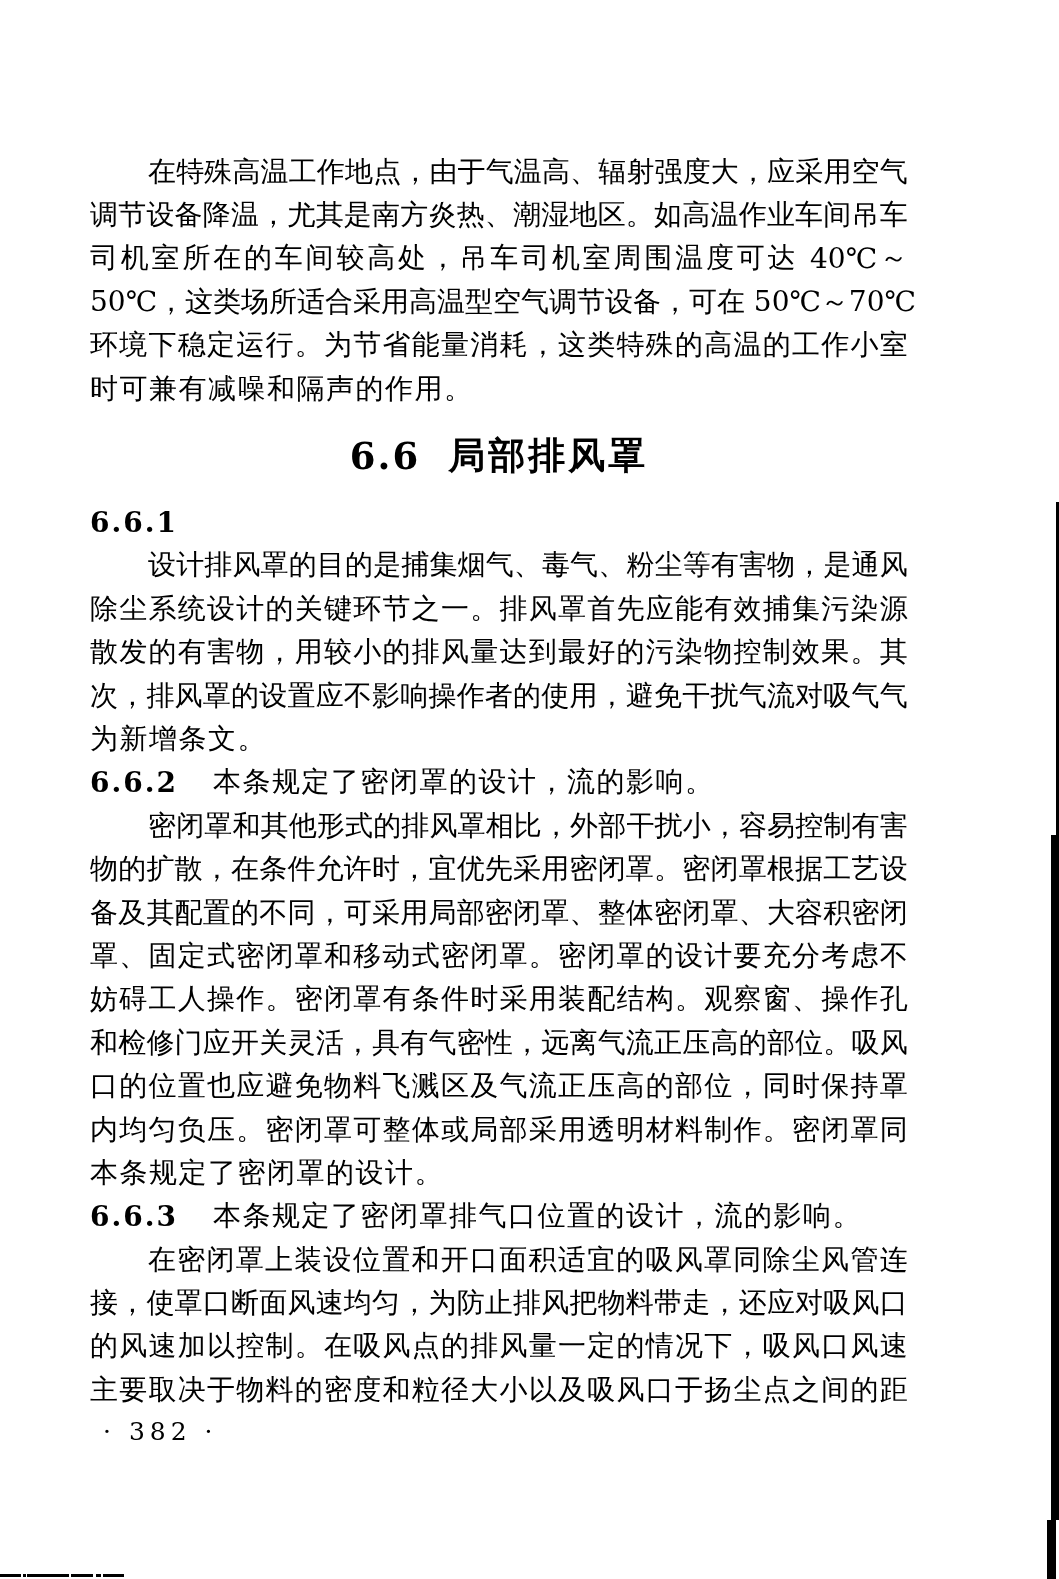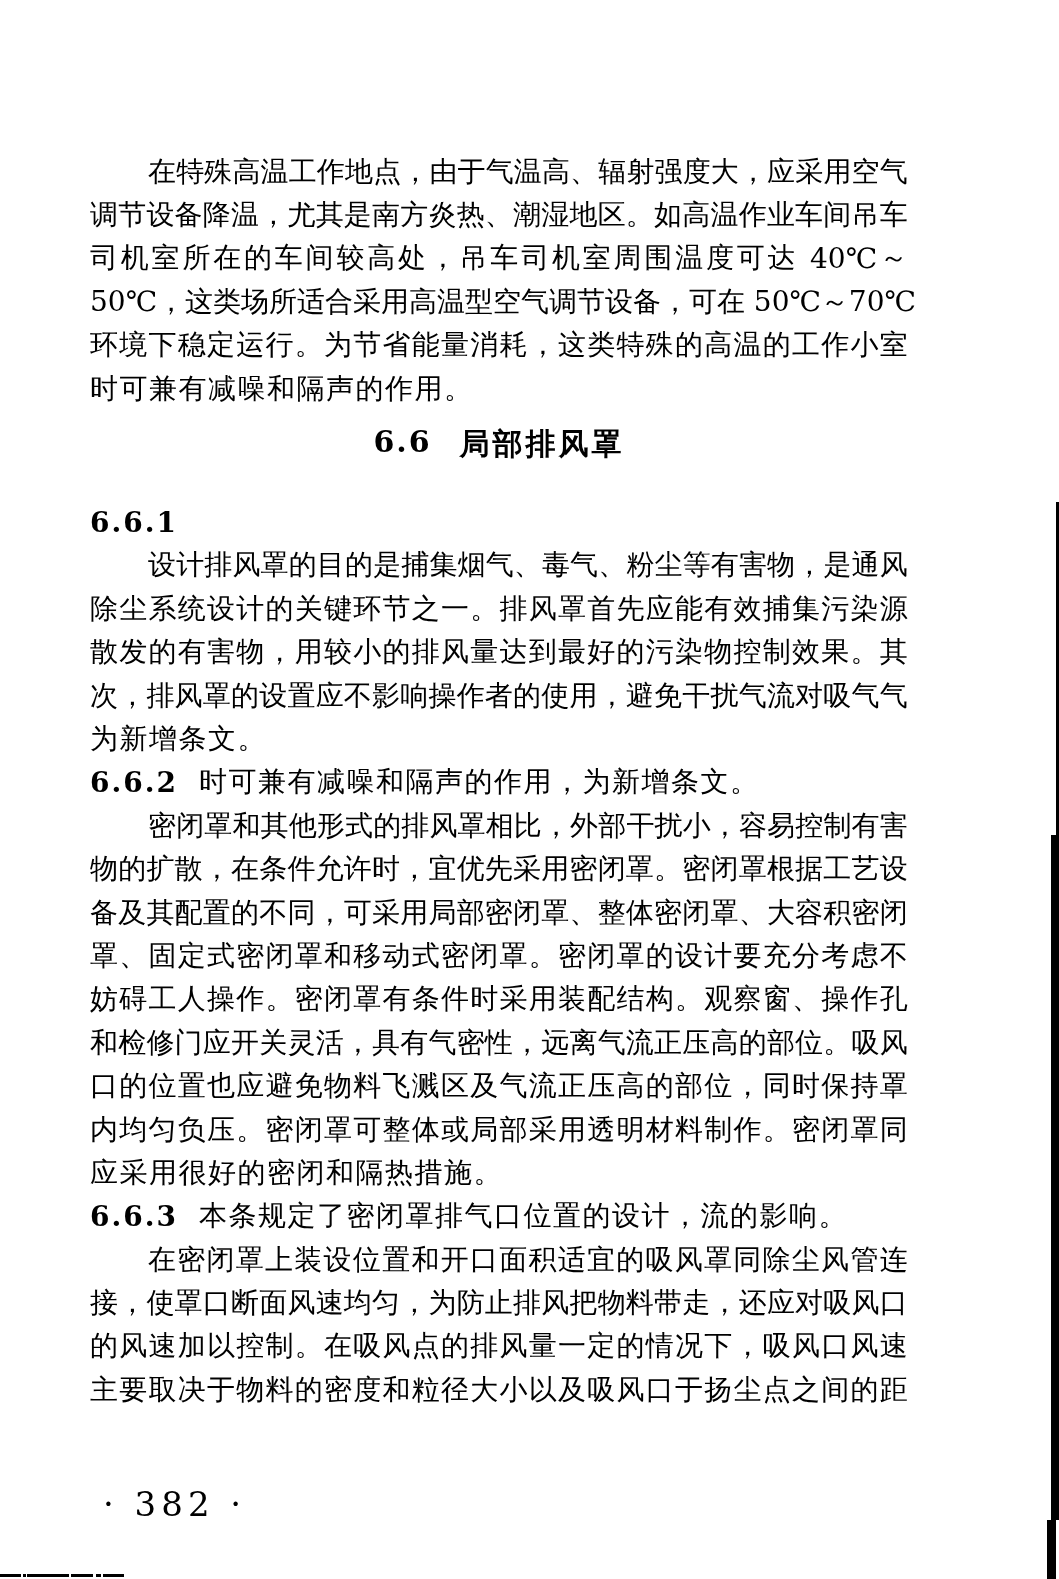--- a/index.html
+++ b/index.html
@@ -11,31 +11,31 @@
   .page { position:absolute; inset:0; background:#fff; }
   .content { position:absolute; left:90px; top:150px; width:818px; }
   .line {
     height:43.4px; font-size:28px; display:flex; align-items:center;
     white-space:pre; overflow:visible;
   }
   .line span { white-space:pre; }
   .line.justify { justify-content:space-between; }
   .line.first { padding-left:58px; }
   .line.plain { letter-spacing:1.5px; }
-  .line.clause { gap:21px; }
+  .line.clause { gap:35px; }
   .line.clause b { font-weight:700; letter-spacing:2px; }
   .plainspan { letter-spacing:1.5px; }
   .heading-row {
-    height:64px; margin:14px 0 12px 0; display:flex; 
-    justify-content:center; font-weight:700; font-size:30px;
+    height:64px; margin:14px 0 12px 0; display:flex; align-items:center;
+    justify-content:center; font-weight:700; font-size:37px;
   }
   .hnum { margin-right:28px; letter-spacing:2px; }
   .htitle { font-family:Liberation Sans, sans-serif; letter-spacing:3px; }
   .footer {
-    position:absolute; left:103px; top:1484px; font-size:34px; letter-spacing:5px;
+    position:absolute; left:103px; top:1417px; font-size:25px; letter-spacing:5px;
   }
   
   .artifact { position:absolute; background:#000; }
   .bar-thin   { left:1056px; top:502px;  width:2.5px; height:333px; }
   .bar-thick  { left:1051px; top:835px;  width:8px;   height:685px; }
   .bar-bottom { left:1047px; top:1520px; width:9px;   height:59px; }
   .dash { top:1574px; height:3px; }
   .d1 { left:0px;   width:21px; }
   .d2 { left:23px;  width:2.5px; }
   .d3 { left:27px;  width:42px; }
@@ -58,30 +58,30 @@
       <div class="heading-row">
         <span class="hnum">6.6</span>
         <span class="htitle">局部排风罩</span>
       </div>
       <div class="line clause"><b>6.6.1</b></div>
       <div class="line justify first"><span>设</span><span>计</span><span>排</span><span>风</span><span>罩</span><span>的</span><span>目</span><span>的</span><span>是</span><span>捕</span><span>集</span><span>烟</span><span>气</span><span>、</span><span>毒</span><span>气</span><span>、</span><span>粉</span><span>尘</span><span>等</span><span>有</span><span>害</span><span>物</span><span>，</span><span>是</span><span>通</span><span>风</span></div>
       <div class="line justify"><span>除</span><span>尘</span><span>系</span><span>统</span><span>设</span><span>计</span><span>的</span><span>关</span><span>键</span><span>环</span><span>节</span><span>之</span><span>一</span><span>。</span><span>排</span><span>风</span><span>罩</span><span>首</span><span>先</span><span>应</span><span>能</span><span>有</span><span>效</span><span>捕</span><span>集</span><span>污</span><span>染</span><span>源</span></div>
       <div class="line justify"><span>散</span><span>发</span><span>的</span><span>有</span><span>害</span><span>物</span><span>，</span><span>用</span><span>较</span><span>小</span><span>的</span><span>排</span><span>风</span><span>量</span><span>达</span><span>到</span><span>最</span><span>好</span><span>的</span><span>污</span><span>染</span><span>物</span><span>控</span><span>制</span><span>效</span><span>果</span><span>。</span><span>其</span></div>
       <div class="line justify"><span>次</span><span>，</span><span>排</span><span>风</span><span>罩</span><span>的</span><span>设</span><span>置</span><span>应</span><span>不</span><span>影</span><span>响</span><span>操</span><span>作</span><span>者</span><span>的</span><span>使</span><span>用</span><span>，</span><span>避</span><span>免</span><span>干</span><span>扰</span><span>气</span><span>流</span><span>对</span><span>吸</span><span>气</span><span>气</span></div>
       <div class="line plain">为新增条文。</div>
-      <div class="line clause"><b>6.6.2</b><span class="plainspan">时可兼有减噪和隔声的作用，为新增条文。</span></div>
+      <div class="line clause"><b>6.6.2</b><span class="plainspan">本条规定了密闭罩的设计，流的影响。</span></div>
       <div class="line justify first"><span>密</span><span>闭</span><span>罩</span><span>和</span><span>其</span><span>他</span><span>形</span><span>式</span><span>的</span><span>排</span><span>风</span><span>罩</span><span>相</span><span>比</span><span>，</span><span>外</span><span>部</span><span>干</span><span>扰</span><span>小</span><span>，</span><span>容</span><span>易</span><span>控</span><span>制</span><span>有</span><span>害</span></div>
       <div class="line justify"><span>物</span><span>的</span><span>扩</span><span>散</span><span>，</span><span>在</span><span>条</span><span>件</span><span>允</span><span>许</span><span>时</span><span>，</span><span>宜</span><span>优</span><span>先</span><span>采</span><span>用</span><span>密</span><span>闭</span><span>罩</span><span>。</span><span>密</span><span>闭</span><span>罩</span><span>根</span><span>据</span><span>工</span><span>艺</span><span>设</span></div>
       <div class="line justify"><span>备</span><span>及</span><span>其</span><span>配</span><span>置</span><span>的</span><span>不</span><span>同</span><span>，</span><span>可</span><span>采</span><span>用</span><span>局</span><span>部</span><span>密</span><span>闭</span><span>罩</span><span>、</span><span>整</span><span>体</span><span>密</span><span>闭</span><span>罩</span><span>、</span><span>大</span><span>容</span><span>积</span><span>密</span><span>闭</span></div>
       <div class="line justify"><span>罩</span><span>、</span><span>固</span><span>定</span><span>式</span><span>密</span><span>闭</span><span>罩</span><span>和</span><span>移</span><span>动</span><span>式</span><span>密</span><span>闭</span><span>罩</span><span>。</span><span>密</span><span>闭</span><span>罩</span><span>的</span><span>设</span><span>计</span><span>要</span><span>充</span><span>分</span><span>考</span><span>虑</span><span>不</span></div>
       <div class="line justify"><span>妨</span><span>碍</span><span>工</span><span>人</span><span>操</span><span>作</span><span>。</span><span>密</span><span>闭</span><span>罩</span><span>有</span><span>条</span><span>件</span><span>时</span><span>采</span><span>用</span><span>装</span><span>配</span><span>结</span><span>构</span><span>。</span><span>观</span><span>察</span><span>窗</span><span>、</span><span>操</span><span>作</span><span>孔</span></div>
       <div class="line justify"><span>和</span><span>检</span><span>修</span><span>门</span><span>应</span><span>开</span><span>关</span><span>灵</span><span>活</span><span>，</span><span>具</span><span>有</span><span>气</span><span>密</span><span>性</span><span>，</span><span>远</span><span>离</span><span>气</span><span>流</span><span>正</span><span>压</span><span>高</span><span>的</span><span>部</span><span>位</span><span>。</span><span>吸</span><span>风</span></div>
       <div class="line justify"><span>口</span><span>的</span><span>位</span><span>置</span><span>也</span><span>应</span><span>避</span><span>免</span><span>物</span><span>料</span><span>飞</span><span>溅</span><span>区</span><span>及</span><span>气</span><span>流</span><span>正</span><span>压</span><span>高</span><span>的</span><span>部</span><span>位</span><span>，</span><span>同</span><span>时</span><span>保</span><span>持</span><span>罩</span></div>
       <div class="line justify"><span>内</span><span>均</span><span>匀</span><span>负</span><span>压</span><span>。</span><span>密</span><span>闭</span><span>罩</span><span>可</span><span>整</span><span>体</span><span>或</span><span>局</span><span>部</span><span>采</span><span>用</span><span>透</span><span>明</span><span>材</span><span>料</span><span>制</span><span>作</span><span>。</span><span>密</span><span>闭</span><span>罩</span><span>同</span></div>
-      <div class="line plain">应采用很好的密闭和隔热措施。</div>
+      <div class="line plain">本条规定了密闭罩的设计。</div>
       <div class="line clause"><b>6.6.3</b><span class="plainspan">本条规定了密闭罩排气口位置的设计，流的影响。</span></div>
       <div class="line justify first"><span>在</span><span>密</span><span>闭</span><span>罩</span><span>上</span><span>装</span><span>设</span><span>位</span><span>置</span><span>和</span><span>开</span><span>口</span><span>面</span><span>积</span><span>适</span><span>宜</span><span>的</span><span>吸</span><span>风</span><span>罩</span><span>同</span><span>除</span><span>尘</span><span>风</span><span>管</span><span>连</span></div>
       <div class="line justify"><span>接</span><span>，</span><span>使</span><span>罩</span><span>口</span><span>断</span><span>面</span><span>风</span><span>速</span><span>均</span><span>匀</span><span>，</span><span>为</span><span>防</span><span>止</span><span>排</span><span>风</span><span>把</span><span>物</span><span>料</span><span>带</span><span>走</span><span>，</span><span>还</span><span>应</span><span>对</span><span>吸</span><span>风</span><span>口</span></div>
       <div class="line justify"><span>的</span><span>风</span><span>速</span><span>加</span><span>以</span><span>控</span><span>制</span><span>。</span><span>在</span><span>吸</span><span>风</span><span>点</span><span>的</span><span>排</span><span>风</span><span>量</span><span>一</span><span>定</span><span>的</span><span>情</span><span>况</span><span>下</span><span>，</span><span>吸</span><span>风</span><span>口</span><span>风</span><span>速</span></div>
       <div class="line justify"><span>主</span><span>要</span><span>取</span><span>决</span><span>于</span><span>物</span><span>料</span><span>的</span><span>密</span><span>度</span><span>和</span><span>粒</span><span>径</span><span>大</span><span>小</span><span>以</span><span>及</span><span>吸</span><span>风</span><span>口</span><span>于</span><span>扬</span><span>尘</span><span>点</span><span>之</span><span>间</span><span>的</span><span>距</span></div>
     </div>
 
   <div class="footer">· 382 ·</div>
 
   <div class="artifact bar-thin"></div>

